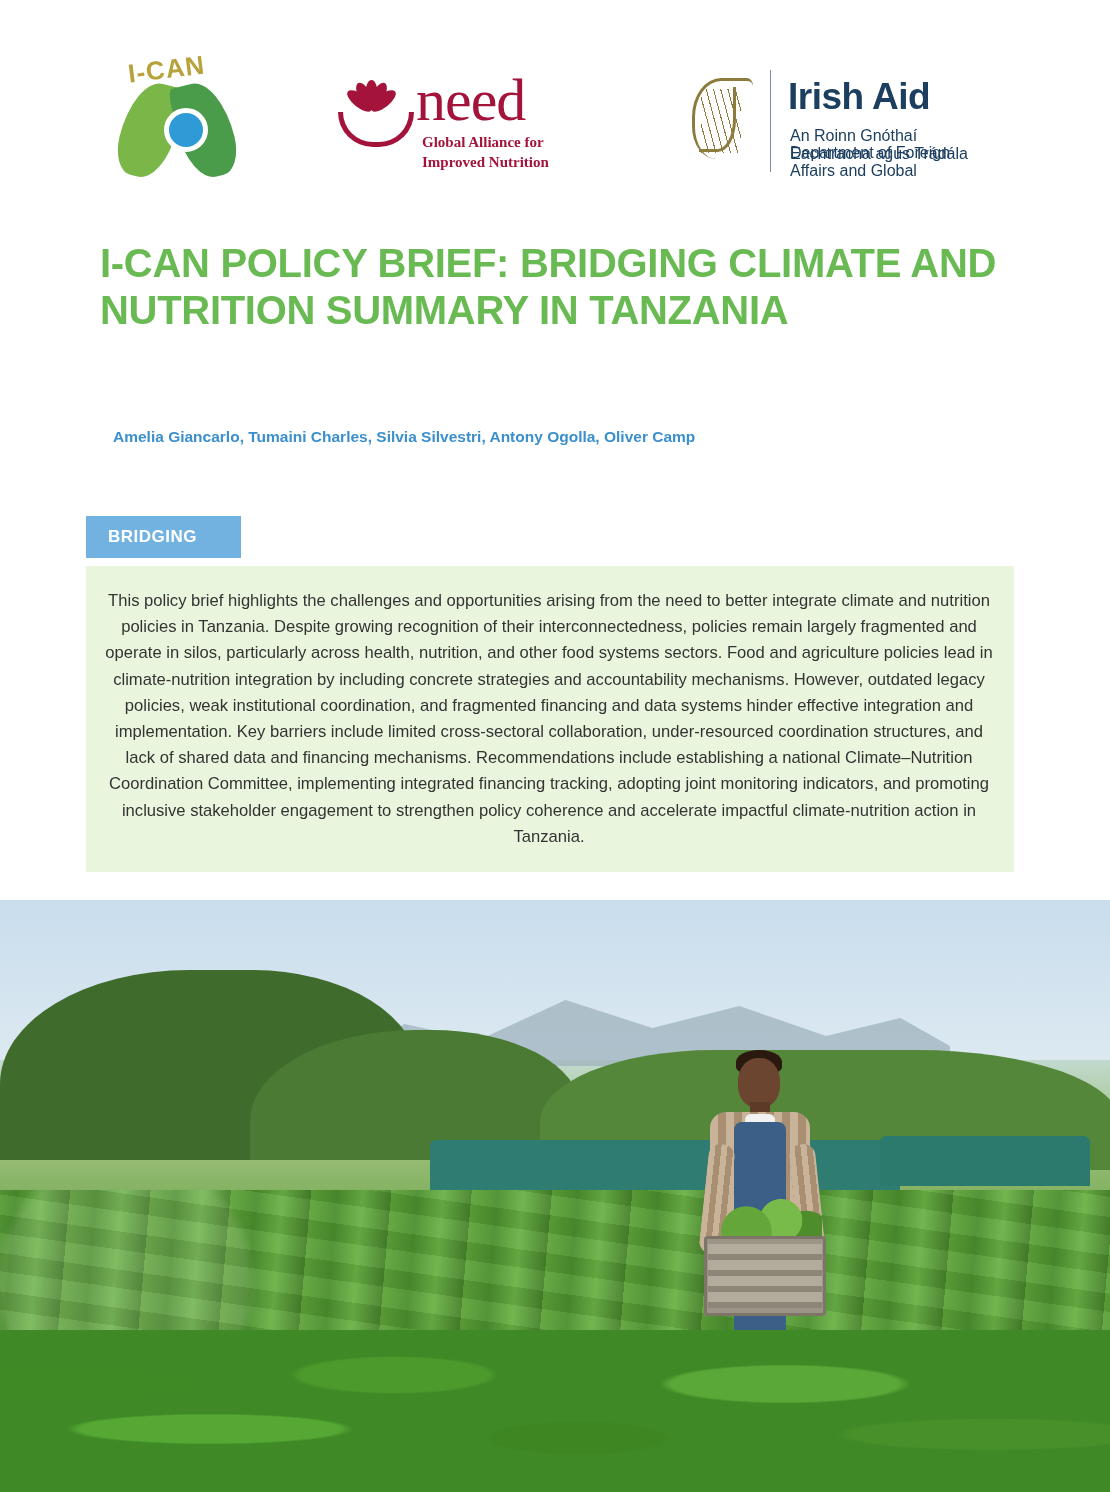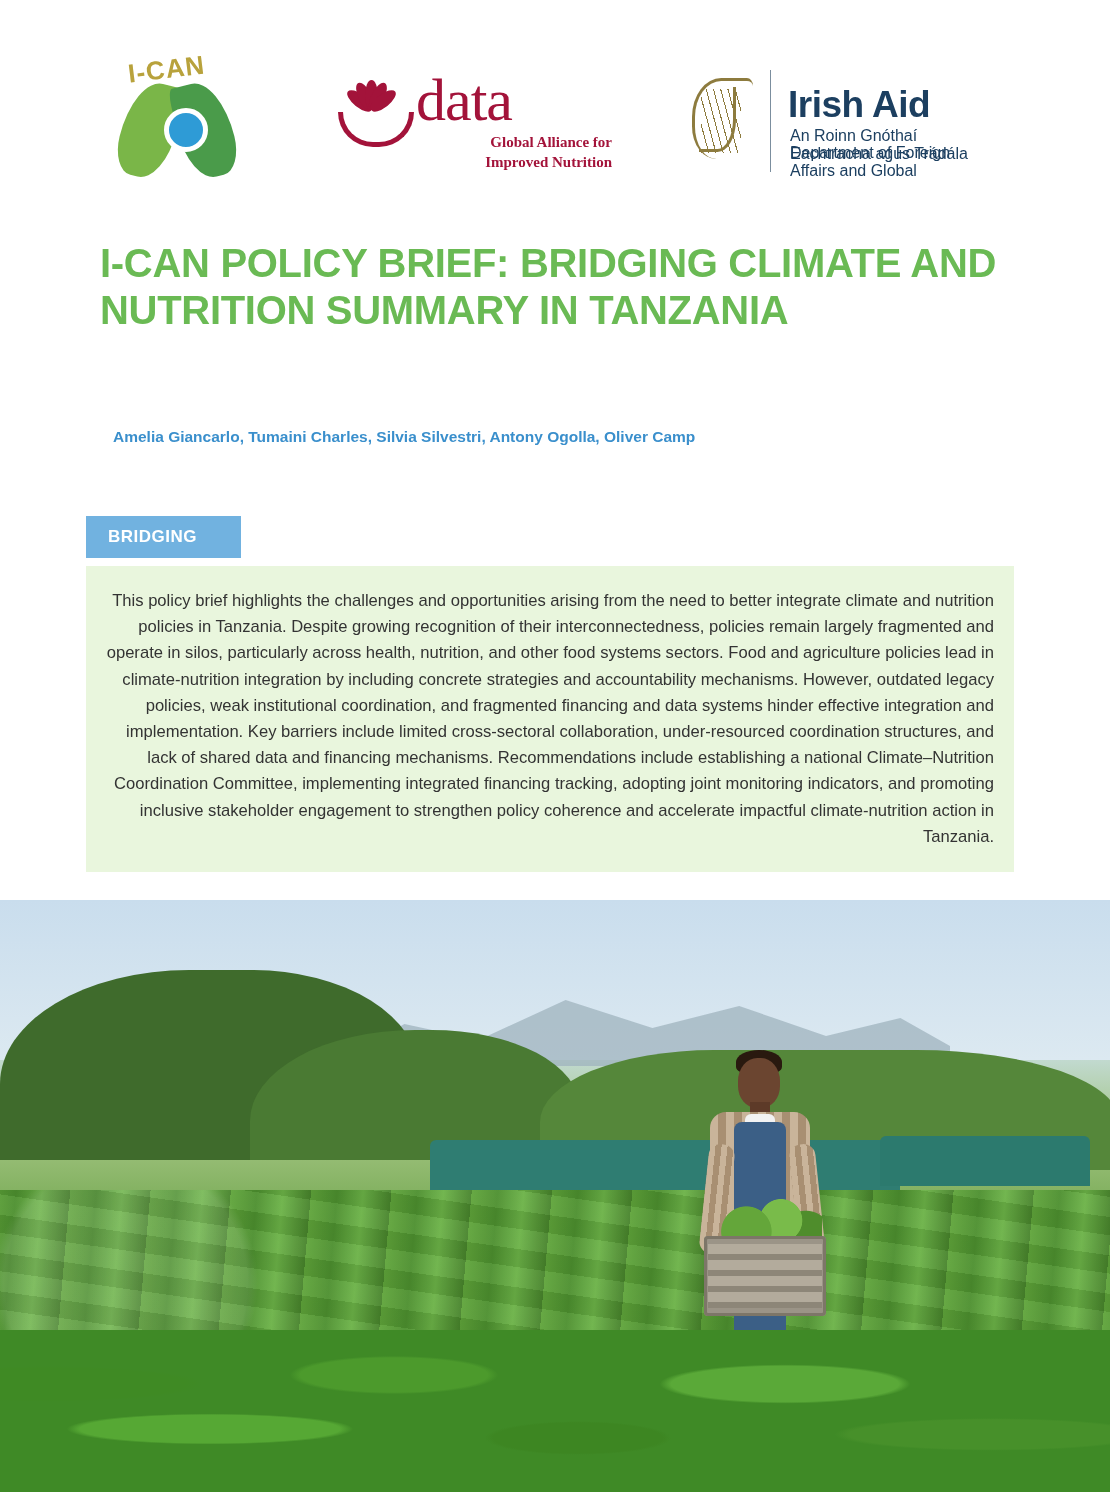--- a/index.html
+++ b/index.html
@@ -116,21 +116,21 @@
     letter-spacing: -1px;
   }
   .gain-sub {
     position: absolute;
     left: 90px;
     top: 62px;
     font-family: "Liberation Serif", serif;
     font-size: 15px;
     color: #a3133a;
     line-height: 20px;
-    text-align: right;
+    text-align: left;
     width: 190px;
     font-weight: bold;
   }
 
   
   .irishaid-logo {
     position: absolute;
     left: 592px;
     top: 48px;
     width: 300px;
@@ -170,21 +170,21 @@
     position: absolute;
     left: 78px;
     top: 0px;
     width: 1px;
     height: 102px;
     background: #7b8e9e;
   }
   .ia-title {
     position: absolute;
     left: 96px;
-    top: 14px;
+    top: 6px;
     font-size: 37px;
     font-weight: bold;
     color: #1c3f60;
     letter-spacing: -0.5px;
   }
   .ia-sub1, .ia-sub2 {
     position: absolute;
     left: 98px;
     font-size: 16px;
     color: #1c3f60;
@@ -241,21 +241,21 @@
     width: 928px;
     height: 306px;
     background: #e9f6dd;
     box-sizing: border-box;
     padding: 22px 20px 20px 18px;
   }
   .summary-text {
     font-size: 16.6px;
     line-height: 26.2px;
     color: #333333;
-    text-align: right;
+    text-align: center;
   }
 
   
   .photo {
     position: absolute;
     left: 0;
     top: 900px;
     width: 1110px;
     height: 592px;
     overflow: hidden;
@@ -369,21 +369,21 @@
 
   <div class="gain-logo">
     <div class="gain-mark">
       <div class="gain-petal" style="transform:rotate(-52deg)"></div>
       <div class="gain-petal" style="transform:rotate(-26deg)"></div>
       <div class="gain-petal" style="transform:rotate(0deg)"></div>
       <div class="gain-petal" style="transform:rotate(26deg)"></div>
       <div class="gain-petal" style="transform:rotate(52deg)"></div>
       <div class="gain-bowl"></div>
     </div>
-    <div class="gain-word">data</div>
+    <div class="gain-word">need</div>
     <div class="gain-sub" style="white-space:pre-line">Global Alliance for
 Improved Nutrition</div>
   </div>
 
   <div class="irishaid-logo">
     <div class="harp">
       <div class="harp-strings"></div>
     </div>
     <div class="ia-divider"></div>
     <div class="ia-title">Irish Aid</div>

